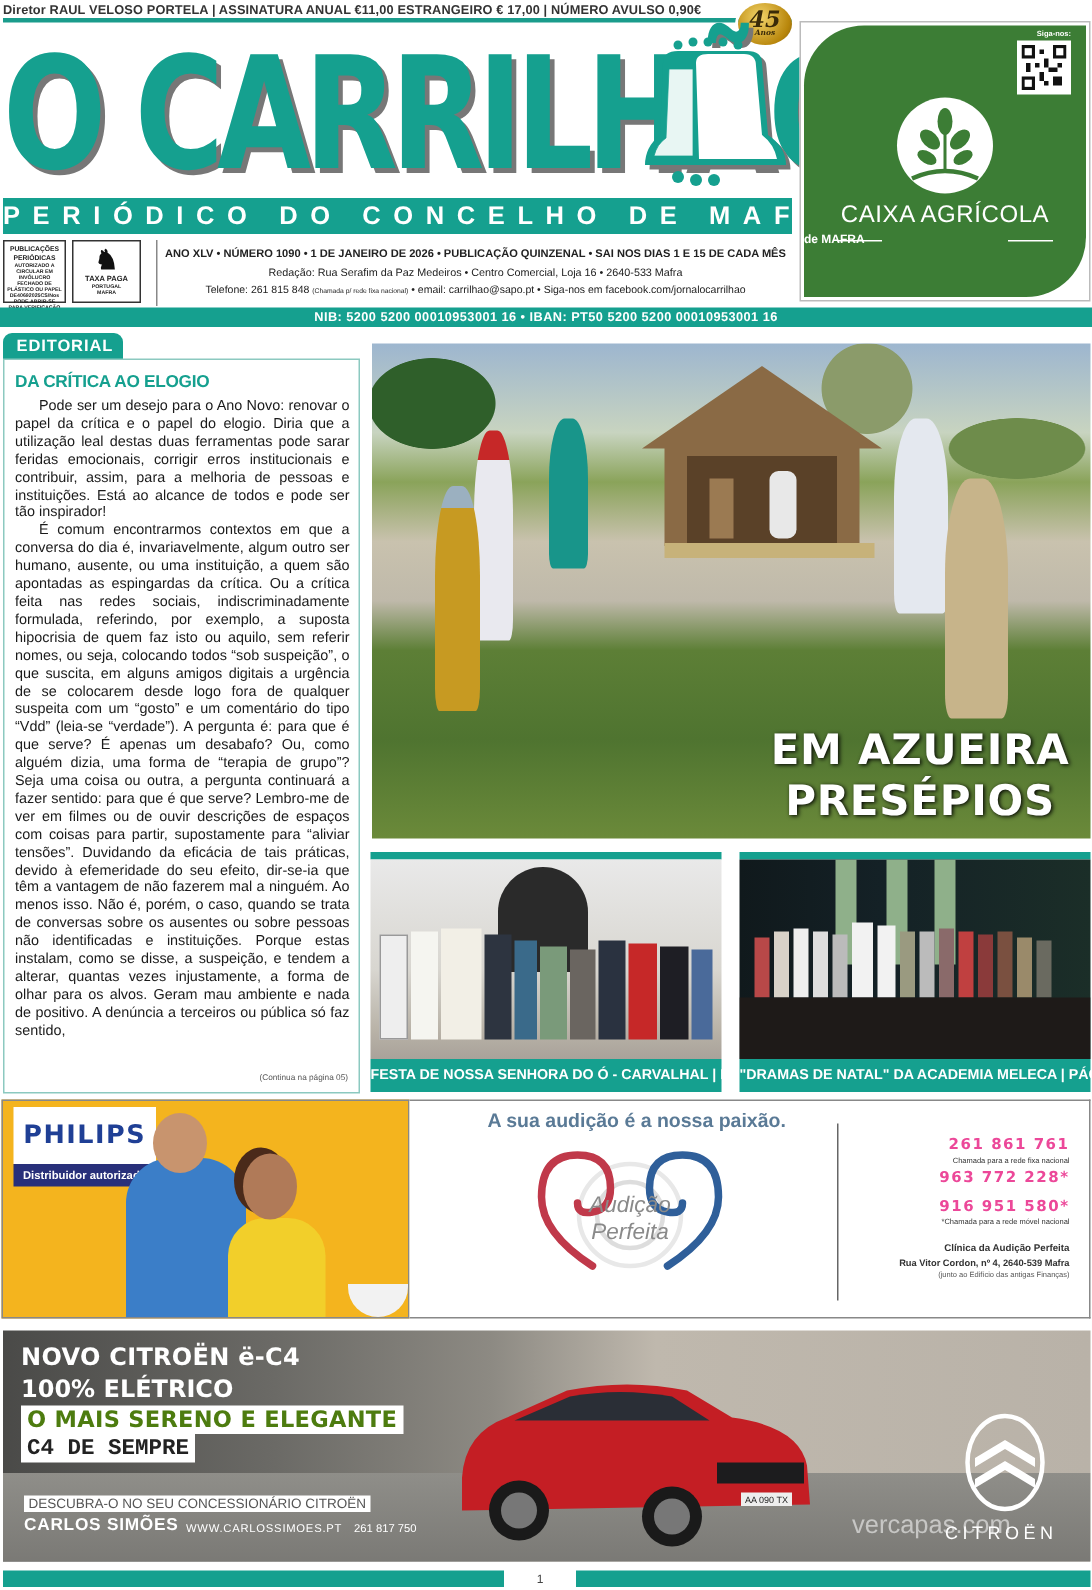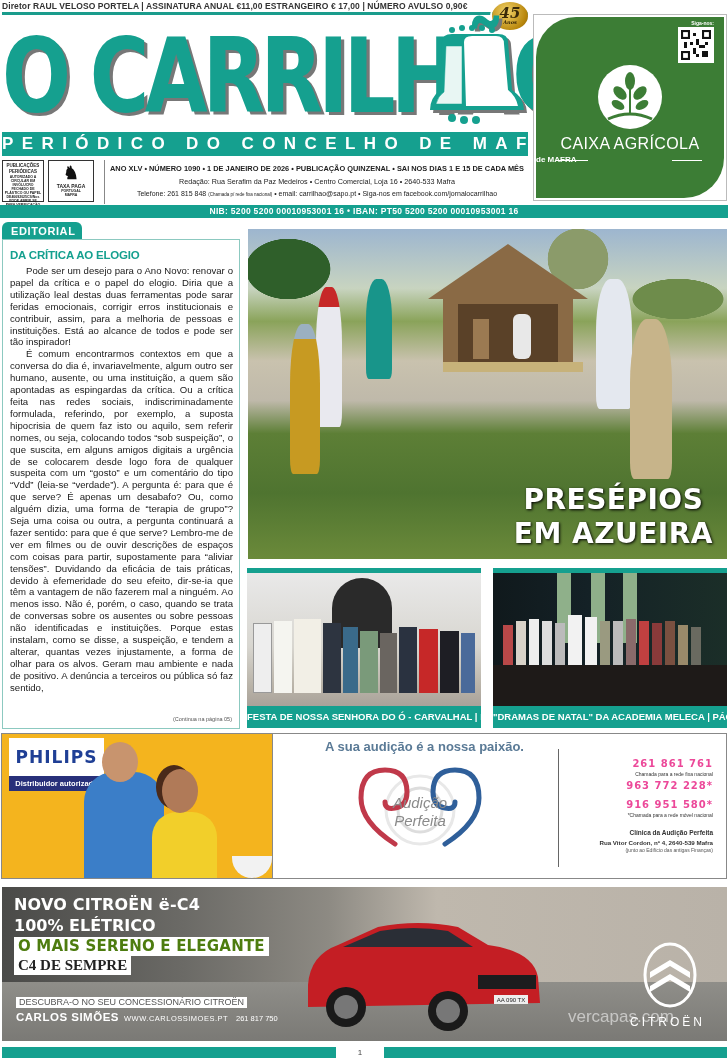--- a/index.html
+++ b/index.html
@@ -82,21 +82,21 @@
   .au-clinic { font-size: 6.5px; font-weight: bold; color: #333; margin-top: 9px; line-height: 10px; }
   .au-addr { font-size: 6.2px; font-weight: bold; color: #333; line-height: 9px; white-space: nowrap; }
   .au-addr2 { font-size: 5px; color: #555; line-height: 7px; }
 
   
   .citroen { left: 2px; top: 887px; width: 725px; height: 154px; overflow: hidden; background: linear-gradient(90deg, #4a4a48 0%, #6b6a66 25%, #8d8a83 45%, #bfb8ad 60%, #b9b2a8 100%); }
   .ct-road { position:absolute; left:0; top: 95px; width: 725px; height: 60px; background: linear-gradient(#8f8e89, #7a7975); }
   .ct-l1 { position:absolute; left: 12px; top: 8px; font-size: 16px; font-weight: 900; color: #fff; font-family: "DejaVu Sans", sans-serif; letter-spacing: 0.2px; }
   .ct-l2 { position:absolute; left: 12px; top: 29px; font-size: 16px; font-weight: 900; color: #fff; font-family: "DejaVu Sans", sans-serif; }
   .ct-l3 { position:absolute; left: 12px; top: 50px; height: 19px; padding: 0 4px; background: #fff; color: #4d7c0f; font-size: 15px; font-weight: 900; line-height: 19px; font-family: "DejaVu Sans", sans-serif; letter-spacing: 0.2px; }
-  .ct-l4 { position:absolute; left: 12px; top: 69px; height: 19px; padding: 0 4px; background: #fff; color: #222; font-size: 15px; font-weight: 900; line-height: 19px; font-family: Liberation Serif, serif; }
+  .ct-l4 { position:absolute; left: 12px; top: 69px; height: 19px; padding: 0 4px; background: #fff; color: #222; font-size: 15px; font-weight: 900; line-height: 19px; font-family: Liberation Mono, monospace; }
   .ct-desc { position:absolute; left: 14px; top: 110px; background: #fff; color: #555; font-size: 9px; padding: 0 3px; line-height: 11px; white-space: nowrap; }
   .ct-dealer { position:absolute; left: 14px; top: 124px; color: #fff; font-size: 11.5px; font-weight: bold; letter-spacing: 0.5px; }
   .ct-web { position:absolute; left: 122px; top: 127px; color: #fff; font-size: 7.5px; letter-spacing: 0.5px; }
   .ct-phone { position:absolute; left: 234px; top: 127px; color: #fff; font-size: 7.5px; }
   .ct-fine { position:absolute; left: 14px; top: 140px; width: 220px; color: #ddd; font-size: 3.5px; line-height: 4px; }
   .ct-car { position:absolute; left: 296px; top: 28px; width: 250px; height: 118px; }
   .ct-logo { position:absolute; left: 640px; top: 55px; width: 56px; height: 66px; }
   .ct-word { position:absolute; left: 628px; top: 128px; color: #fff; font-size: 12px; letter-spacing: 3px; }
   .ct-watermark { position:absolute; left: 566px; top: 120px; color: rgba(255,255,255,0.55); font-size: 17px; }
 
@@ -221,22 +221,22 @@
     <rect x="90" y="70" width="18" height="45" fill="#e8e8e8" rx="6"></rect>
     <rect x="50" y="75" width="16" height="40" fill="#9b7a52"></rect>
     <rect x="20" y="118" width="140" height="10" fill="#c7b27a"></rect>
   </svg>
   <div class="mp-fig" style="left:68px;top:58px;width:26px;height:140px;background:linear-gradient(#c62828 0 14%, #e9e9ef 14% 100%);"></div>
   <div class="mp-fig" style="left:42px;top:95px;width:30px;height:150px;background:linear-gradient(#9bb0c0 0 10%, #c79a22 10% 100%);"></div>
   <div class="mp-fig" style="left:118px;top:50px;width:26px;height:100px;background:#18958a;"></div>
   <div class="mp-fig" style="left:348px;top:50px;width:36px;height:130px;background:#e4e8ef;"></div>
   <div class="mp-fig" style="left:382px;top:90px;width:42px;height:160px;background:#c7b48a;"></div>
   <div class="mp-caption-big">
+    <div>EM AZUEIRA</div>
     <div>PRESÉPIOS</div>
-    <div>EM AZUEIRA</div>
   </div>
 </div>
 
 <div class="abs subphoto sub1">
   <div class="sub-top"></div>
   <div class="sub-img">
     <div style="position:absolute;left:85px;top:5px;width:60px;height:70px;background:#2a2a2a;border-radius:30px 30px 0 0;"></div>
     <div style="position:absolute;left:6px;top:45px;width:222px;height:75px;display:flex;gap:2px;align-items:flex-end;">
       <div style="width:20px;height:70px;background:#eee;border:1px solid #999"></div>
       <div style="width:18px;height:72px;background:#f5f5f0"></div>

